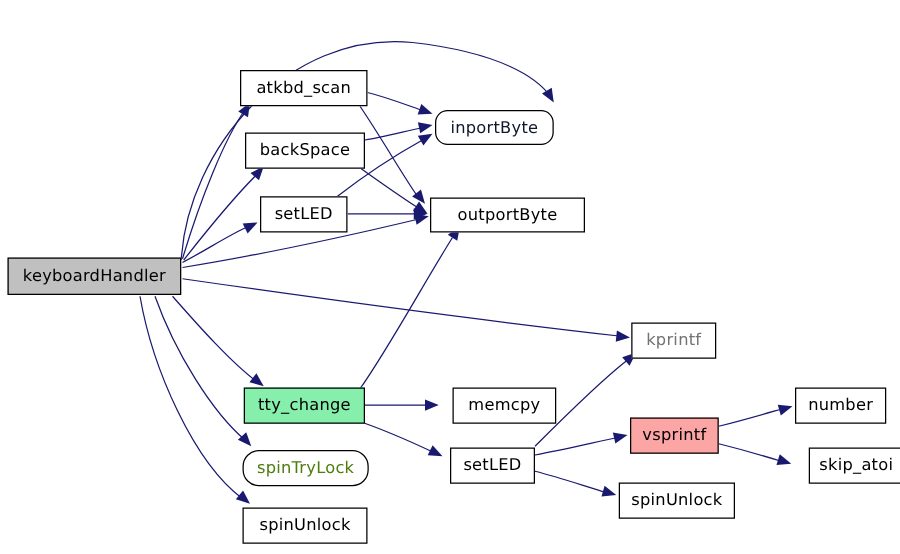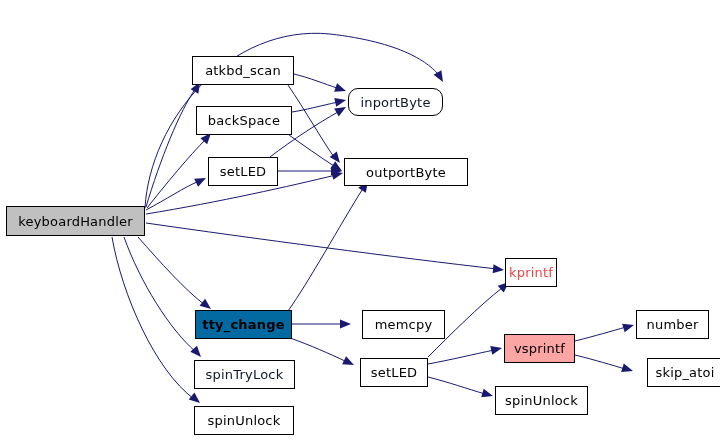--- a/index.html
+++ b/index.html
@@ -63,23 +63,23 @@
       <polygon points="0,0 -11,-4.5 -11,4.5" fill="#191970" transform="translate(634,325) rotate(344)"></polygon>
       <path d="M 575 355 C 595 360 612 365 625 369" fill="none" stroke="#191970" stroke-width="1"></path>
       <polygon points="0,0 -11,-4.5 -11,4.5" fill="#191970" transform="translate(633,371) rotate(17)"></polygon>
     </svg>
 <div class="node root" style="left: 6px; top: 206px; width: 139px; height: 30px; background: rgb(192, 192, 192); border-color: rgb(0, 0, 0); color: rgb(0, 0, 0);">keyboardHandler</div>
     <div class="node" style="left: 192px; top: 56px; width: 102px; height: 29px; background: rgb(255, 255, 255); border-color: rgb(0, 0, 0); color: rgb(0, 0, 0);">atkbd_scan</div>
     <div class="node" style="left: 196px; top: 106px; width: 96px; height: 29px; background: rgb(255, 255, 255); border-color: rgb(0, 0, 0); color: rgb(0, 0, 0);">backSpace</div>
     <div class="node" style="left: 208px; top: 157px; width: 70px; height: 29px; background: rgb(255, 255, 255); border-color: rgb(0, 0, 0); color: rgb(0, 0, 0);">setLED</div>
     <div class="node" style="left: 348px; top: 88px; width: 95px; height: 28px; background: rgb(255, 255, 255); border-color: rgb(0, 0, 0); color: #0f172a; border-radius: 10px;">inportByte</div>
     <div class="node" style="left: 344px; top: 158px; width: 124px; height: 28px; background: rgb(255, 255, 255); border-color: rgb(0, 0, 0); color: rgb(0, 0, 0);">outportByte</div>
-    <div class="node" style="left: 505px; top: 258px; width: 52px; height: 29px; background: rgb(255, 255, 255); border-color: rgb(0, 0, 0); color: #ef4444;">kprintf</div>
-    <div class="node" style="left: 195px; top: 310px; width: 97px; height: 29px; background: #0369a1; border-color: rgb(0, 0, 0); color: rgb(0, 0, 0); font-weight: bold;">tty_change</div>
+    <div class="node" style="left: 505px; top: 258px; width: 68px; height: 29px; background: rgb(255, 255, 255); border-color: rgb(0, 0, 0); color: #737373;">kprintf</div>
+    <div class="node" style="left: 195px; top: 310px; width: 97px; height: 29px; background: #86efac; border-color: rgb(0, 0, 0); color: rgb(0, 0, 0);">tty_change</div>
     <div class="node" style="left: 362px; top: 310px; width: 83px; height: 29px; background: rgb(255, 255, 255); border-color: rgb(0, 0, 0); color: rgb(0, 0, 0);">memcpy</div>
     <div class="node" style="left: 360px; top: 358px; width: 68px; height: 29px; background: rgb(255, 255, 255); border-color: rgb(0, 0, 0); color: rgb(0, 0, 0);">setLED</div>
     <div class="node" style="left: 504px; top: 334px; width: 71px; height: 29px; background: #fca5a5; border-color: rgb(0, 0, 0); color: rgb(0, 0, 0);">vsprintf</div>
     <div class="node" style="left: 636px; top: 310px; width: 73px; height: 29px; background: rgb(255, 255, 255); border-color: rgb(0, 0, 0); color: rgb(0, 0, 0);">number</div>
     <div class="node" style="left: 635px; top: 358px; width: 76px; height: 29px; background: rgb(255, 255, 255); border-color: rgb(0, 0, 0); color: rgb(0, 0, 0); margin-left: 12px;">skip_atoi</div>
-    <div class="node" style="left: 194px; top: 360px; width: 101px; height: 29px; background: rgb(255, 255, 255); border-color: rgb(0, 0, 0); color: #0f172a;">spinTryLock</div>
+    <div class="node" style="left: 194px; top: 360px; width: 101px; height: 29px; background: rgb(255, 255, 255); border-color: rgb(0, 0, 0); color: #4d7c0f; border-radius: 13px;">spinTryLock</div>
     <div class="node" style="left: 194px; top: 406px; width: 100px; height: 29px; background: rgb(255, 255, 255); border-color: rgb(0, 0, 0); color: rgb(0, 0, 0);">spinUnlock</div>
     <div class="node" style="left: 495px; top: 386px; width: 93px; height: 29px; background: rgb(255, 255, 255); border-color: rgb(0, 0, 0); color: rgb(0, 0, 0);">spinUnlock</div>
   </div>
 
 </body></html>

